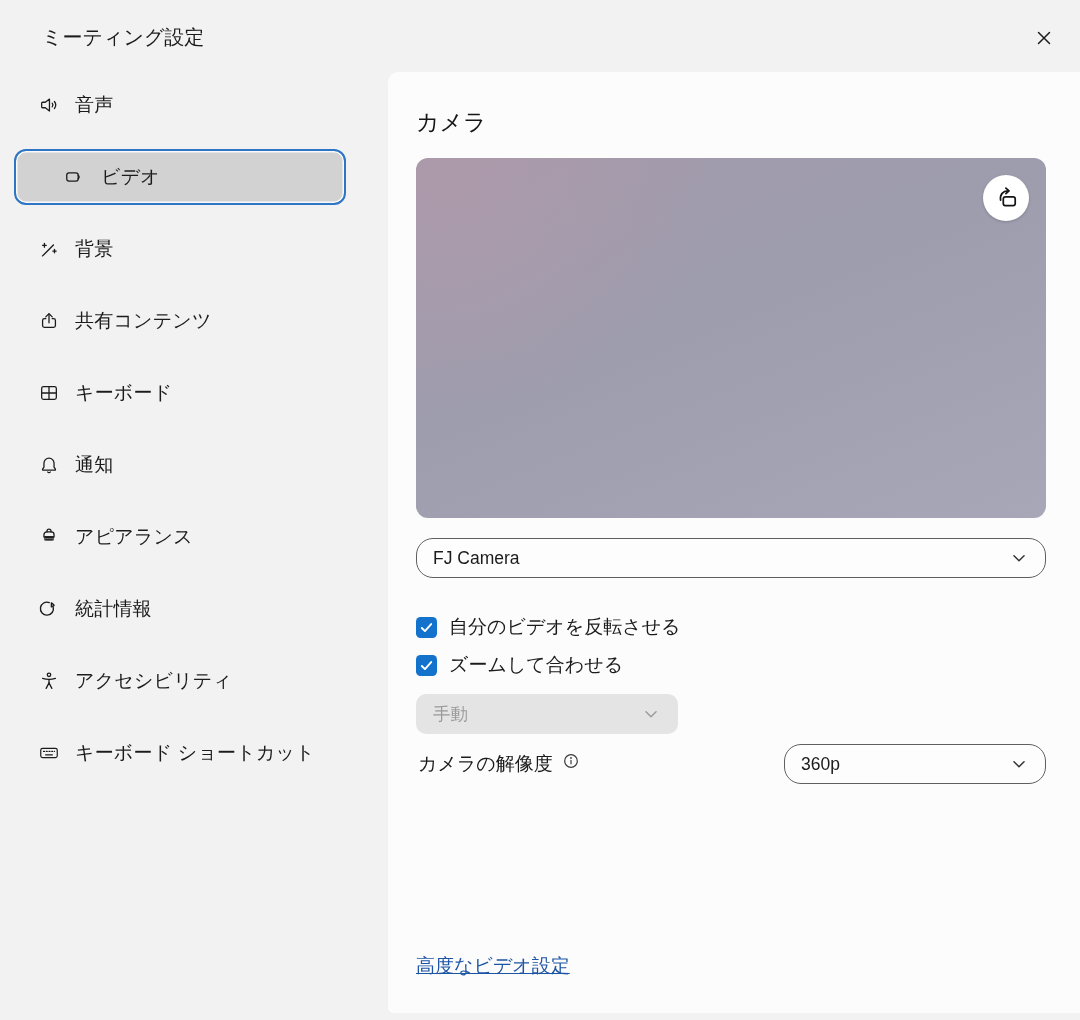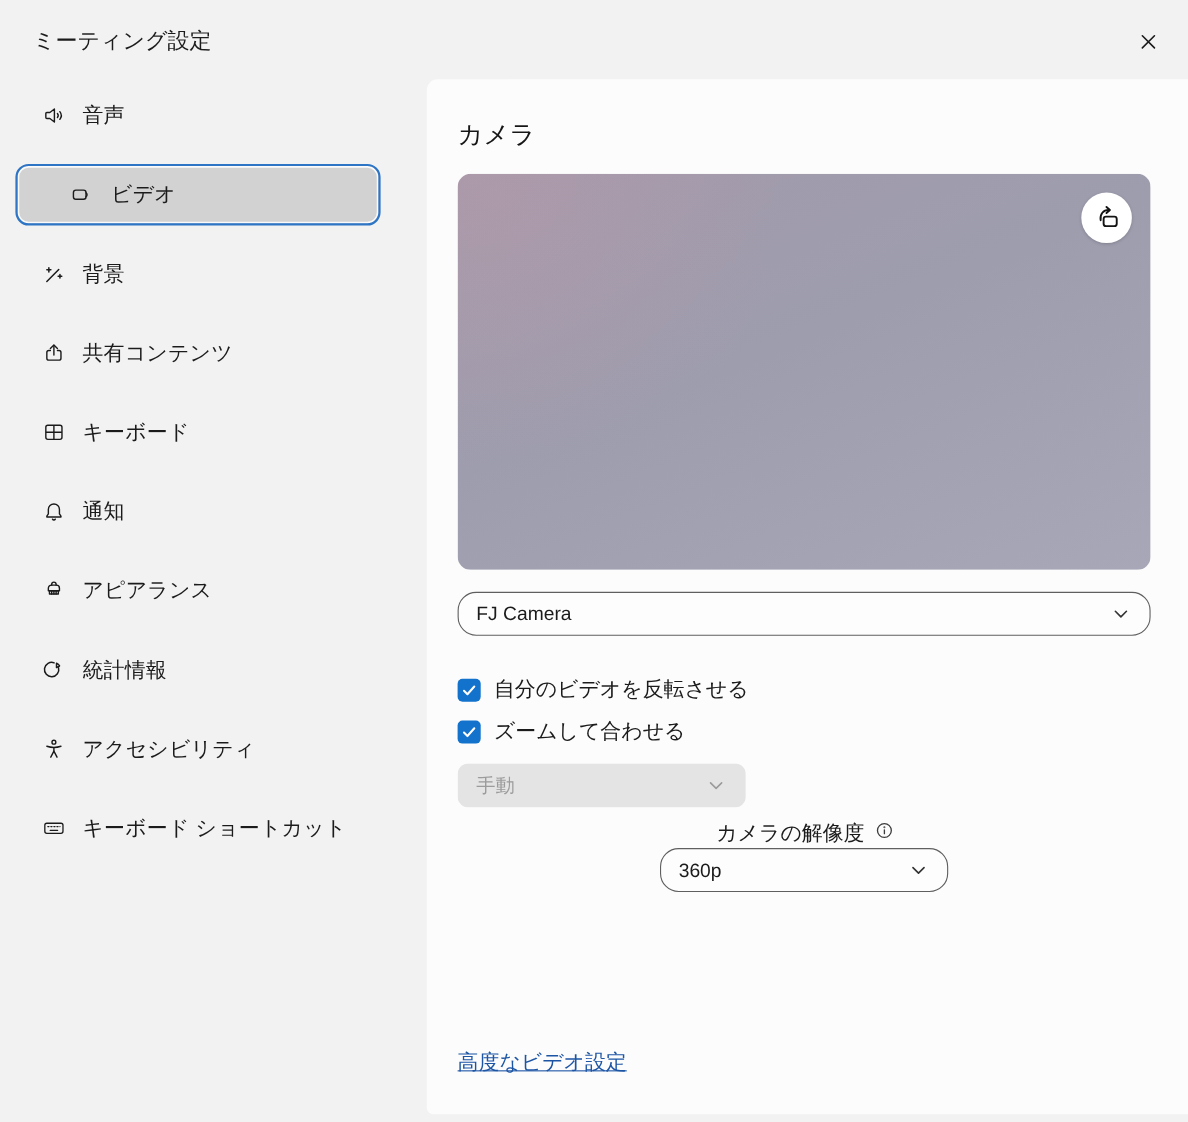--- a/index.html
+++ b/index.html
@@ -8,21 +8,21 @@
     background:#f2f2f2;
     font-family:"Liberation Sans", sans-serif;
     color:#1b1b1b;
     position:relative;
     -webkit-font-smoothing:antialiased;
   }
   svg { display:block; }
 
   
   .win-title {
-    position:absolute; left:30px; top:24px;
+    position:absolute; left:42px; top:24px;
     font-size:20px; color:#1b1b1b;
   }
   .close-btn {
     position:absolute; right:20px; top:22px;
     width:32px; height:32px;
     display:flex; align-items:center; justify-content:center;
     cursor:pointer; border-radius:6px;
   }
 
   
@@ -115,21 +115,21 @@
   .checkbox.unchecked { background:#fff; border:1px solid #878787; }
 
   .form-row {
     display:flex; align-items:center; justify-content:space-between;
     height:38px;
   }
   .form-row .left { display:flex; align-items:center; }
   .form-row .lbl { font-size:19px; margin-left:12px; }
   .form-row .lbl.no-box { margin-left:2px; }
   .row-adjust { margin-top:17px; }
-  .row-res { margin-top:12px;flex-direction:column; }
+  .row-res { margin-top:12px; }
   .info { margin-left:9px; transform:translateY(-3px); cursor:pointer; }
 
   .adv-link {
     position:absolute; left:28px; bottom:34px;
     font-size:19px; color:#1d55a5;
     text-decoration:underline; cursor:pointer;
   }
 </style>
 </head>
 <body>

